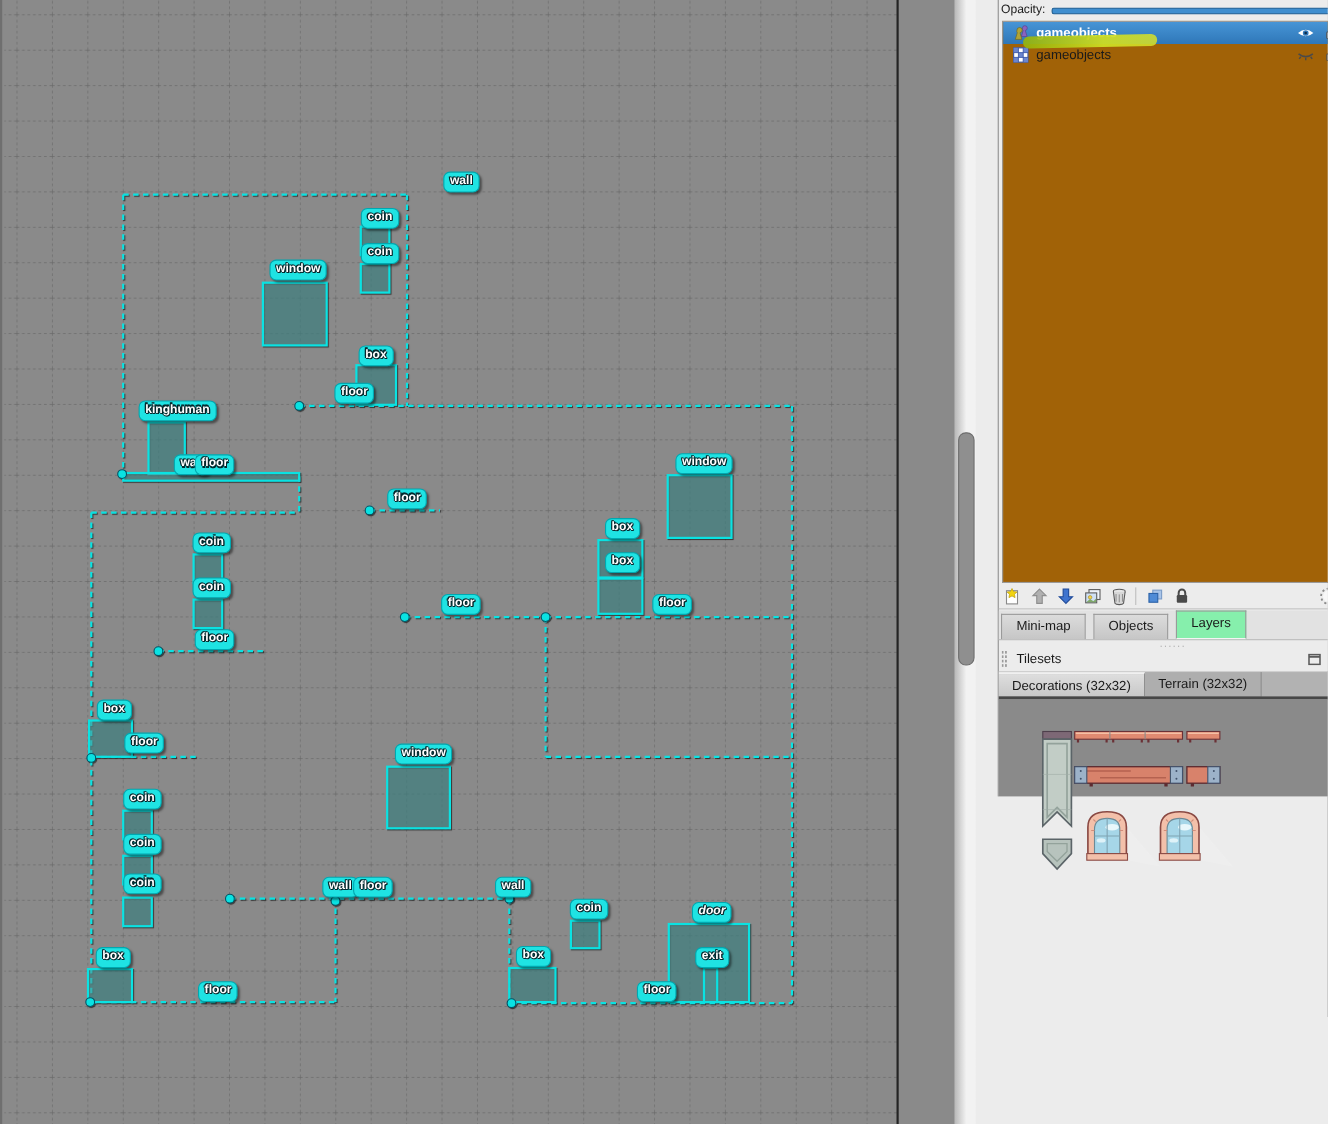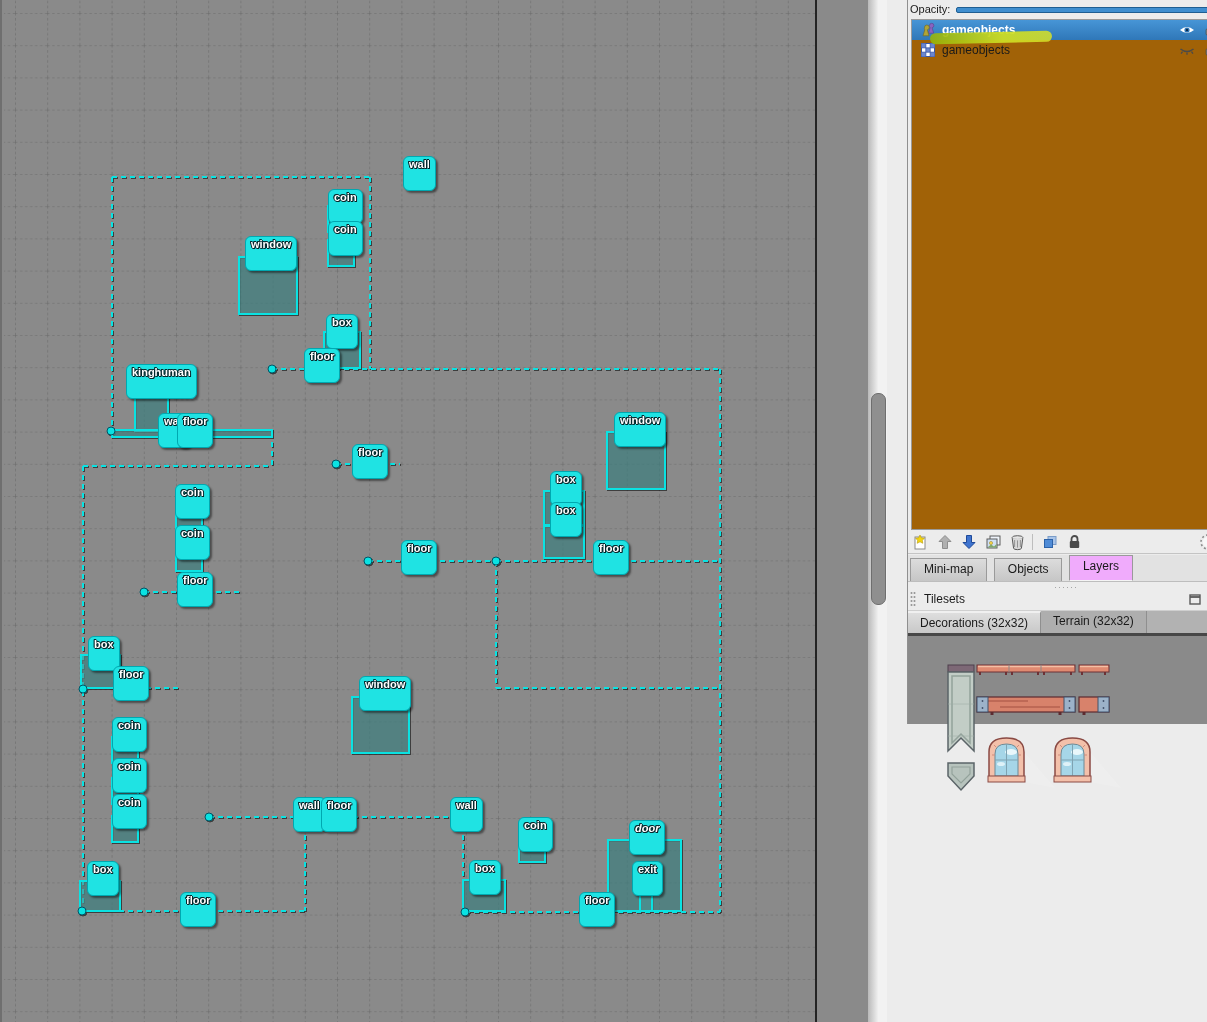--- a/index.html
+++ b/index.html
@@ -8,21 +8,21 @@
     font-family:"Liberation Sans",sans-serif;background:#ececec;
     -webkit-font-smoothing:antialiased;
   }
   
   #canvas-area{position:absolute;left:0;top:0;width:868px;height:1022px;background:#8a8a8a;border-left:2px solid #6f6f6f;box-sizing:border-box;}
   #map-svg{position:absolute;left:0;top:0;}
   #label-layer{position:absolute;left:0;top:0;width:868px;height:1022px;pointer-events:none;}
   .pill{
     position:absolute;pointer-events:auto;
     background:#1fe3e3;border:1px solid #00a8b0;border-radius:6px;
-    padding:1px 5px 20px 5px;font-size:11px;font-weight:bold;line-height:12px;
+    padding:1px 5px 4px 5px;font-size:11px;font-weight:bold;line-height:12px;
     color:#ffffff;white-space:nowrap;
     text-shadow:-1px 0 #06282d,1px 0 #06282d,0 -1px #06282d,0 1px #06282d,1px 1px #06282d,-1px -1px #06282d;
     box-shadow:2px 2px 2px rgba(0,0,0,.45);
   }
   .wall-line{stroke:#0ae2e2;stroke-width:2;stroke-dasharray:5 4;fill:none;}
   .obj-rect{fill:rgba(78,152,152,0.62);stroke:#0ae2e2;stroke-width:2;}
   .handle{fill:#0ae2e2;stroke:#056;stroke-width:1;}
   #lines-shadow{filter:drop-shadow(1px 1px 0 rgba(0,0,0,0.55));}
   
   #v-scrollbar{position:absolute;left:868px;top:0;width:19px;height:1022px;background:linear-gradient(90deg,#b9b9b9,#f2f2f2 55%);}
@@ -46,21 +46,21 @@
     background:linear-gradient(90deg,rgba(150,180,10,.9),rgba(205,220,35,.95) 60%,rgba(215,225,40,.85));
     transform:rotate(-1.2deg);pointer-events:none;}
   
   #layer-toolbar{position:absolute;left:0;top:531px;width:100%;height:22px;display:flex;align-items:center;border-bottom:1px solid #c4c4c4;}
   .tb-btn{width:22px;height:20px;display:flex;align-items:center;justify-content:center;margin-left:2px;background:transparent;border:none;padding:0;}
   .tb-sep{width:1px;height:16px;background:#bdbdbd;margin:0 4px;}
   #tb-highlight{margin-left:auto;margin-right:8px;}
   
   #dock-tabs{position:absolute;left:0;top:555px;width:100%;height:26px;border-bottom:1px solid #bdbdbd;background:#e2e2e2;}
   .dock-tab{display:inline-block;height:19px;padding:3px 13px 0 13px;font-size:12px;color:#1a1a1a;background:linear-gradient(#dcdcdc,#c6c6c6);border:1px solid #9a9a9a;border-bottom:none;margin-left:2px;vertical-align:bottom;}
-  .dock-tab.active{background:#f0abfc;height:21px;position:relative;top:0px;border-bottom:1px solid #f4f4f4;}
+  .dock-tab.active{background:#86efac;height:21px;position:relative;top:0px;border-bottom:1px solid #f4f4f4;}
   #splitter-dots{position:absolute;left:146px;top:582px;font-size:9px;color:#9a9a9a;letter-spacing:1px;}
   
   #tilesets-header{position:absolute;left:0;top:588px;width:100%;height:22px;display:flex;align-items:center;}
   #tilesets-grip{width:6px;height:16px;margin-left:2px;background-image:radial-gradient(#9a9a9a 1px,transparent 1.1px);background-size:3px 4px;}
   #tilesets-title{font-size:12px;color:#1a1a1a;margin-left:8px;}
   #tilesets-buttons{margin-left:auto;margin-right:4px;display:flex;gap:4px;}
   .win-btn{width:16px;height:14px;display:flex;align-items:center;justify-content:center;background:transparent;border:none;padding:0;}
   
   #tileset-tabs{position:absolute;left:0;top:610px;width:100%;height:23px;background:#b2b2b2;border-top:1px solid #cfcfcf;box-sizing:border-box;display:flex;align-items:stretch;text-align:right;}
   .ts-tab{font-size:12px;color:#1a1a1a;padding:3px 12px 0 12px;border-right:1px solid #8f8f8f;background:#aeaeae;}

